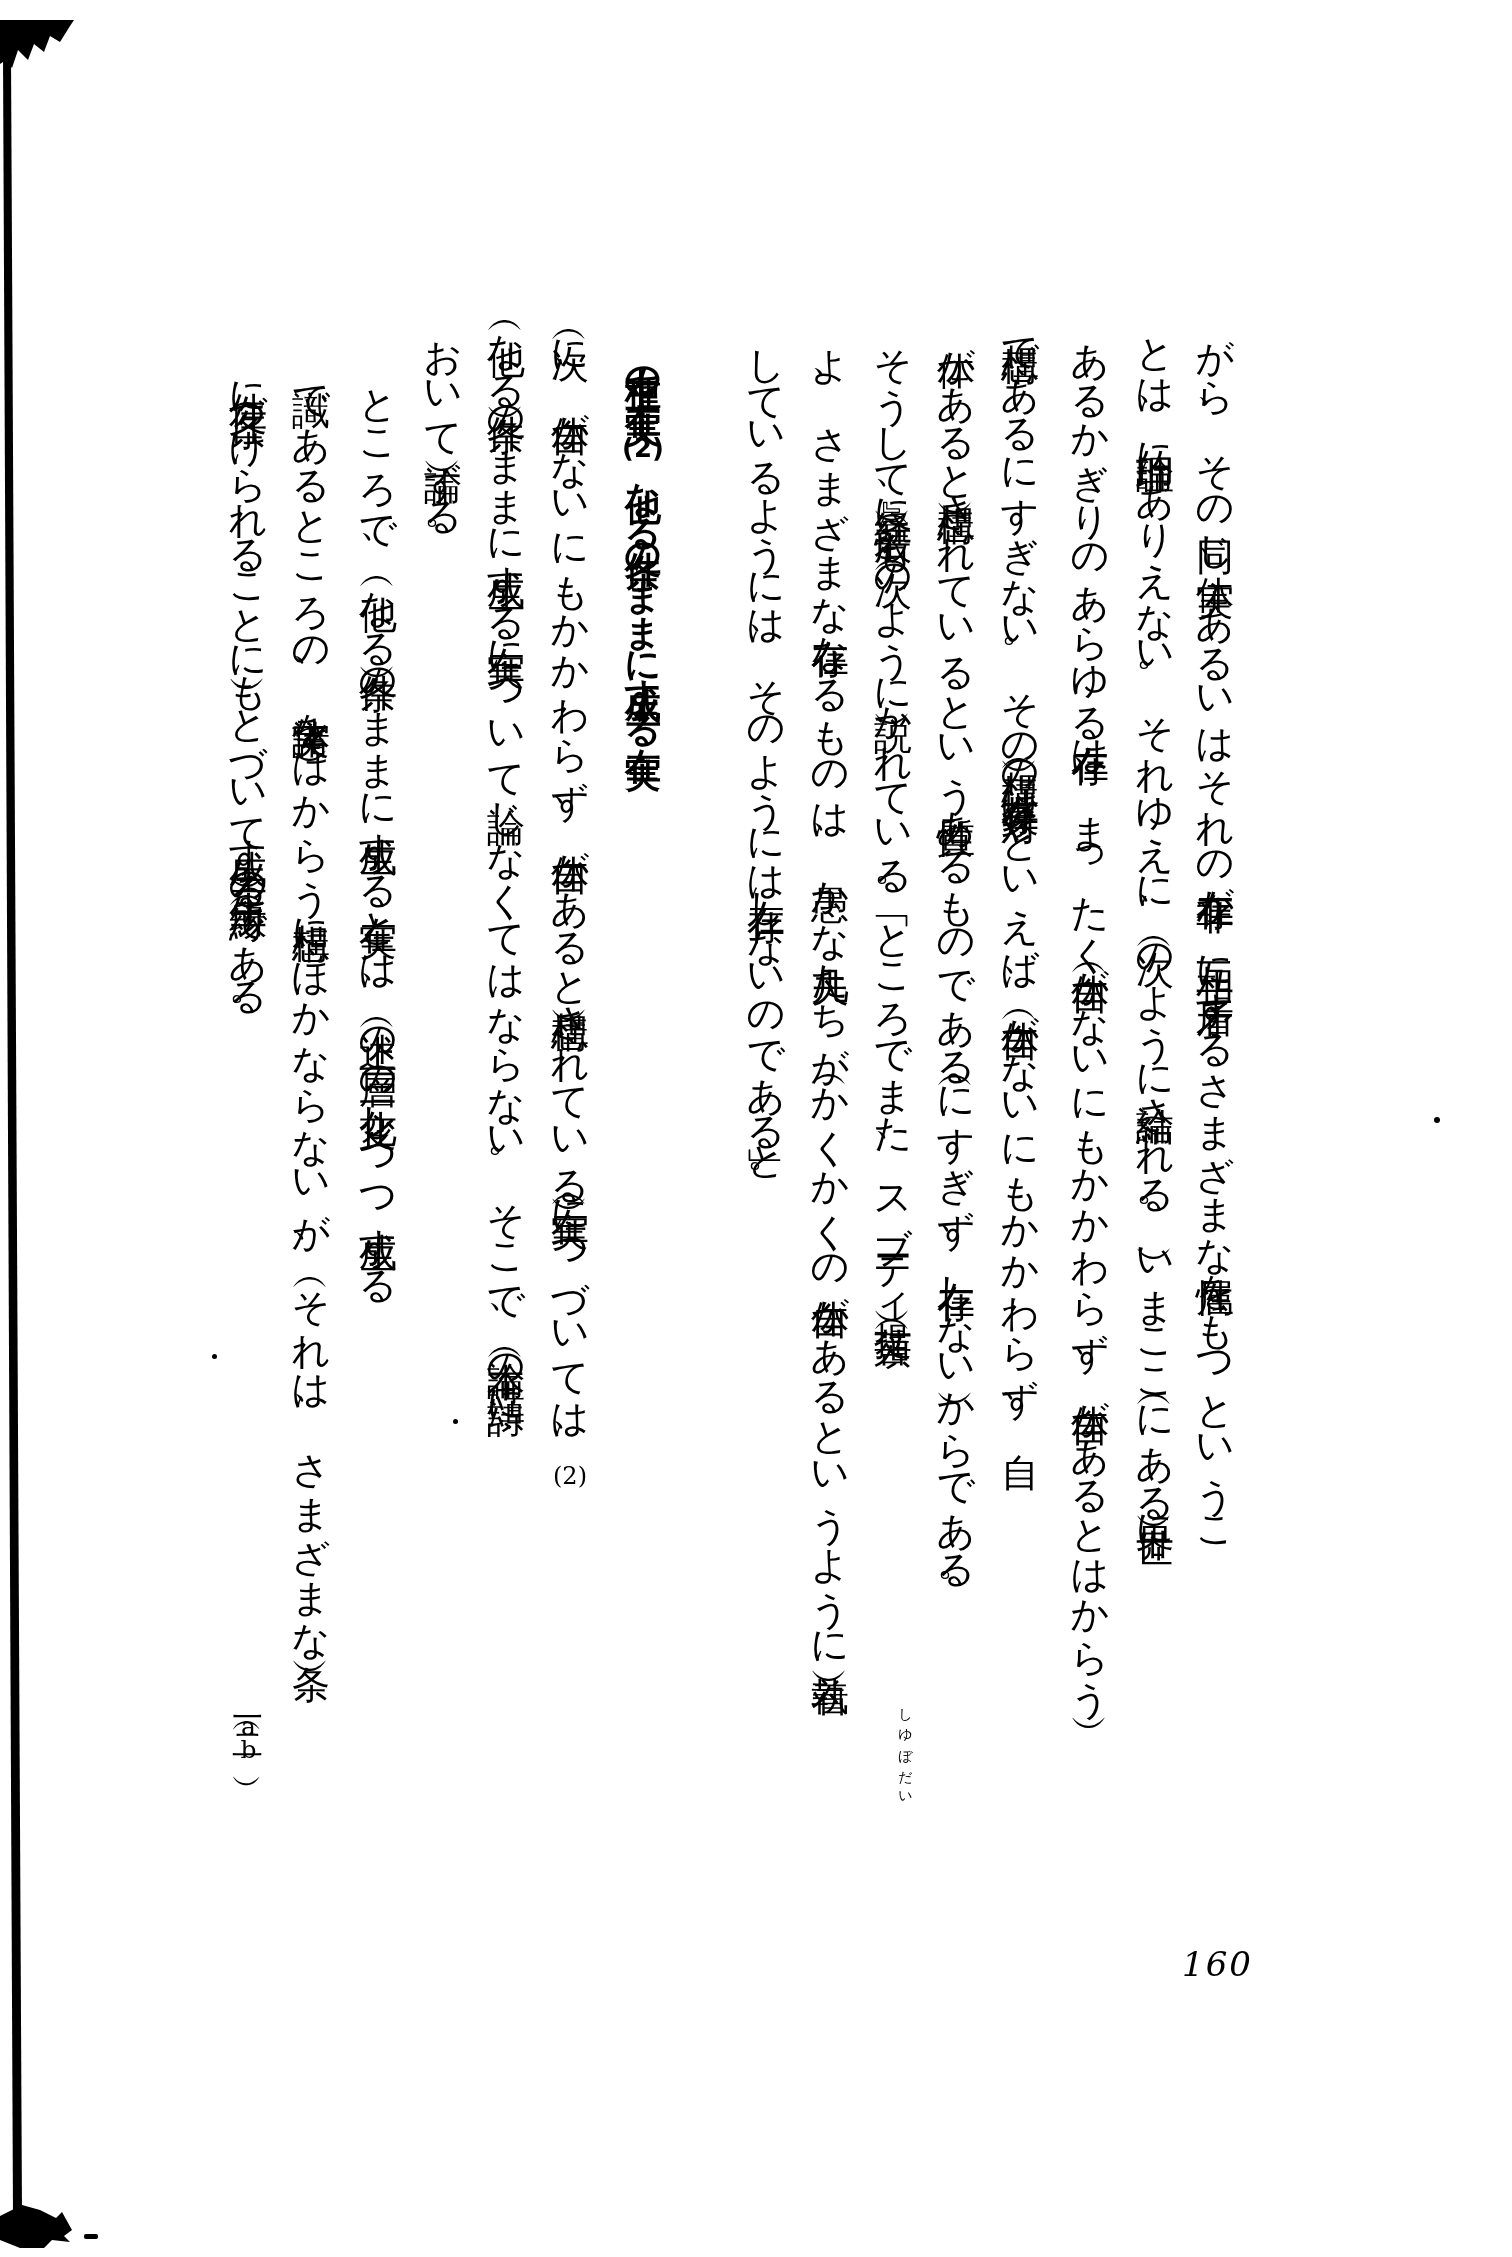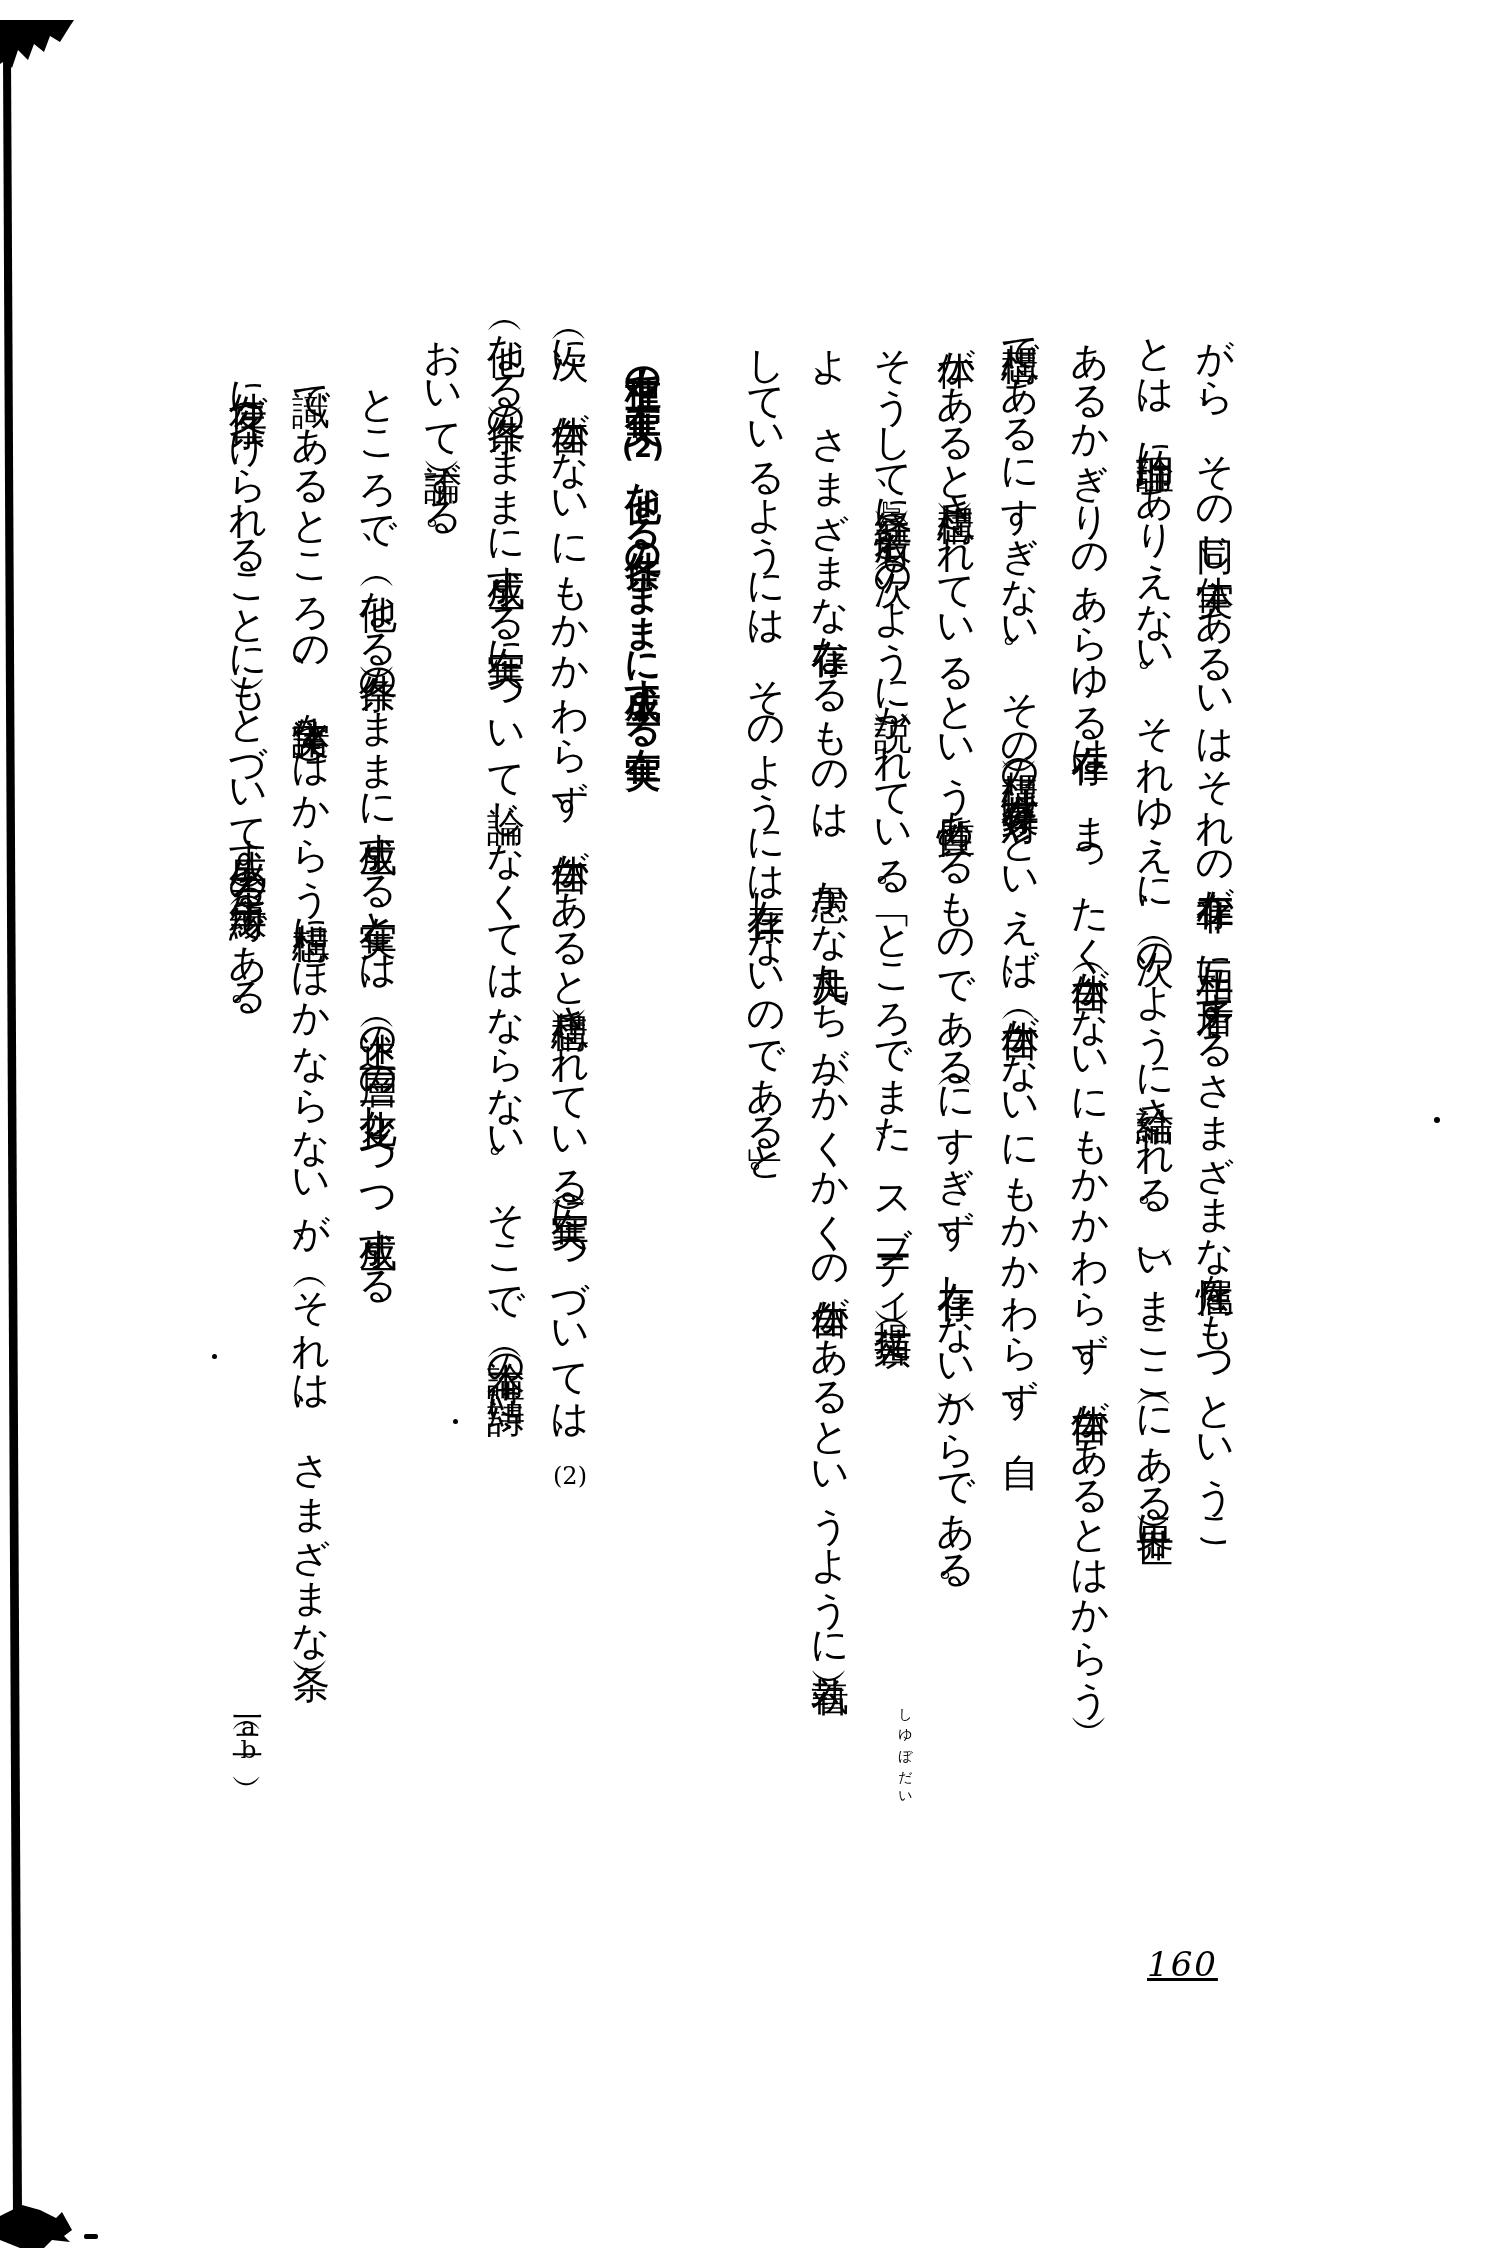--- a/index.html
+++ b/index.html
@@ -51,24 +51,23 @@
   .verse-ref{
     position:absolute;left:216px;top:1712px;width:64px;
     writing-mode:vertical-rl;line-height:64px;
     font-size:31px;letter-spacing:-11px;white-space:nowrap;
   }
   .verse-ref .lat{
     text-orientation:upright;
     font-size:25px;letter-spacing:-6px;
   }
   .folio{
-    position:absolute;left:1147px;top:1944px;
+    position:absolute;left:1182px;top:1944px;
     font-size:34px;font-style:italic;letter-spacing:2px;
     font-family:"DejaVu Serif","Liberation Serif",serif;
-    text-decoration:underline;
   }
   .artifacts{position:absolute;left:0;top:0;}
   .speck{position:absolute;background:#000;border-radius:50%;}
   .sp1{left:1434px;top:1117px;width:6px;height:6px;}
   .sp2{left:453px;top:1419px;width:5px;height:5px;}
   .sp3{left:212px;top:1354px;width:5px;height:5px;}
 </style>
 </head>
 <body>
 

